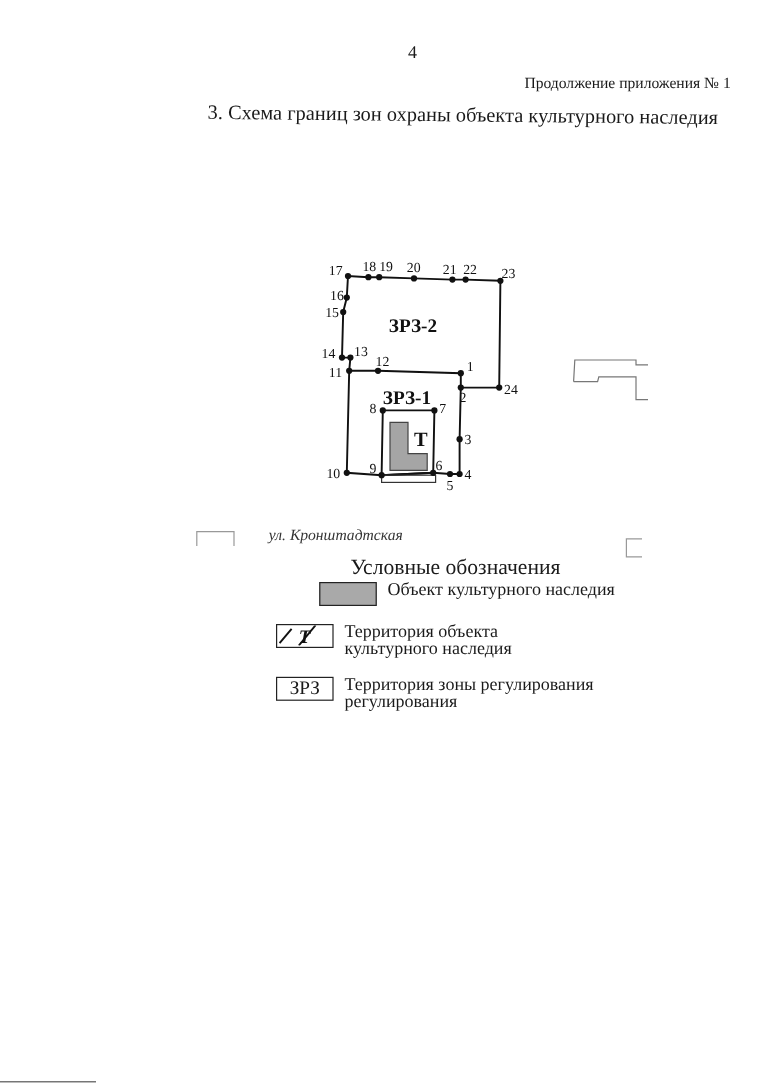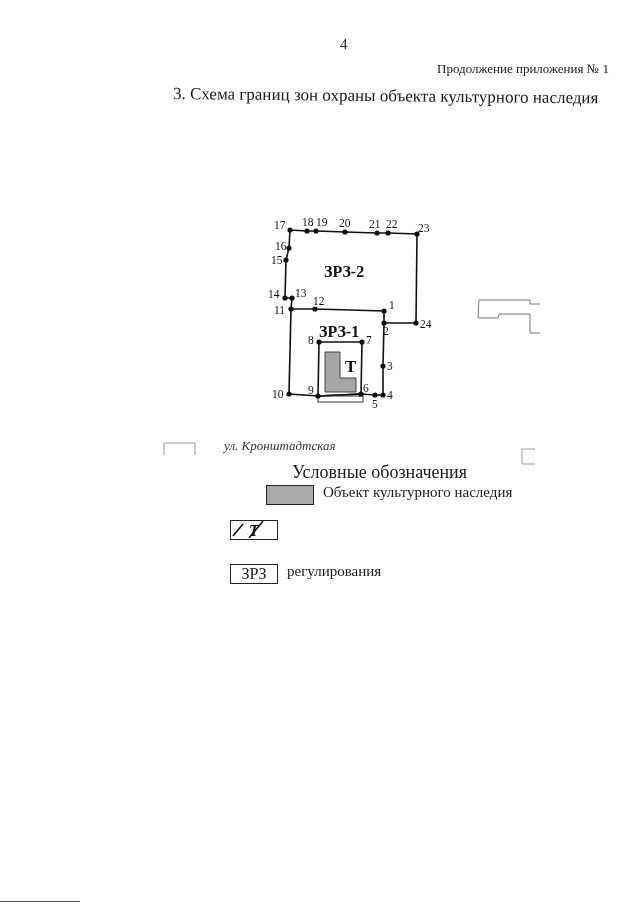--- a/index.html
+++ b/index.html
@@ -122,24 +122,29 @@
 </div>
 
 <div class="legend-row" id="legend-row-1">
   <div class="legend-swatch sw-territory">
     <svg width="45" height="17" style="position:absolute;left:0;top:0">
       <line x1="2" y1="15" x2="12" y2="3" stroke="#111" stroke-width="1.6"></line>
       <line x1="18" y1="17" x2="32" y2="0" stroke="#111" stroke-width="1.6"></line>
       <text x="18" y="15" font-family="Liberation Serif, serif" font-size="16" font-weight="bold" font-style="italic" fill="#111">Т</text>
     </svg>
   </div>
+  <div class="legend-text">
+    <div>Территория объекта</div>
+    <div>культурного наследия</div>
+  </div>
 </div>
 
 <div class="legend-row" id="legend-row-2">
   <div class="legend-swatch sw-zone">
     <span>ЗРЗ</span>
   </div>
   <div class="legend-text">
+    <div>Территория зоны  регулирования</div>
     <div>регулирования</div>
   </div>
 </div>
 
 <div class="bottom-rule"></div>
 
 </body></html>

